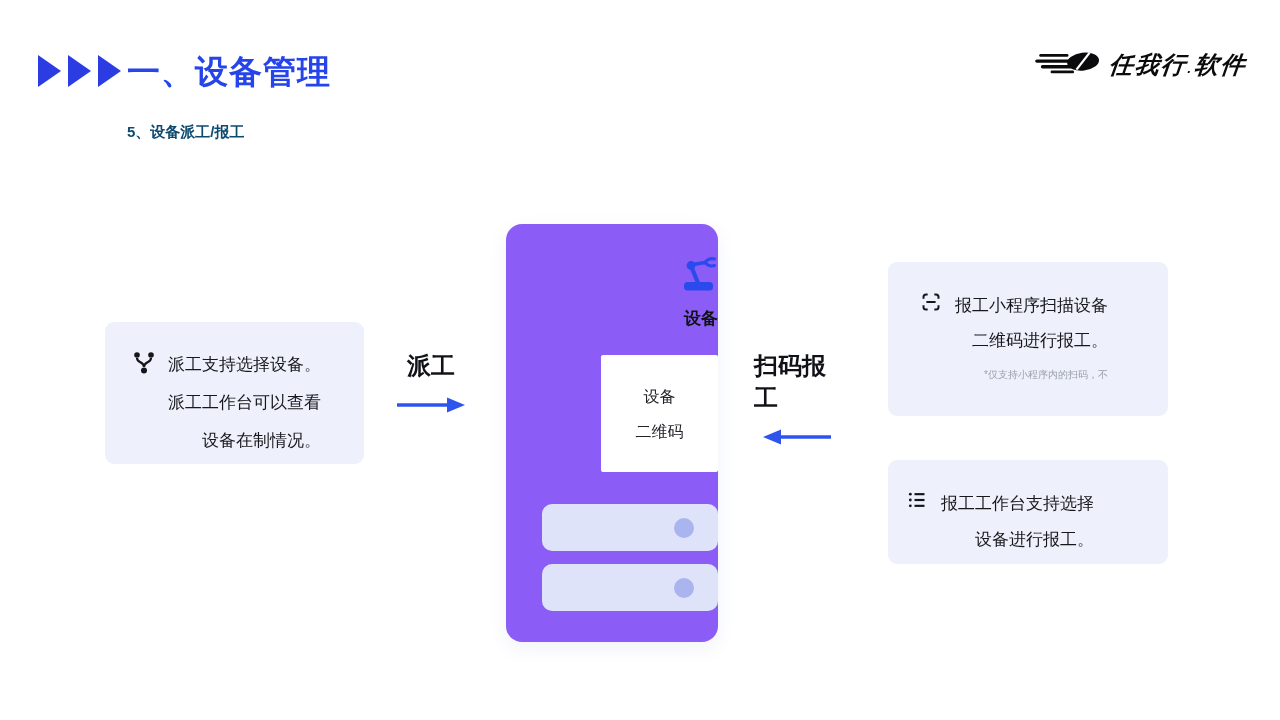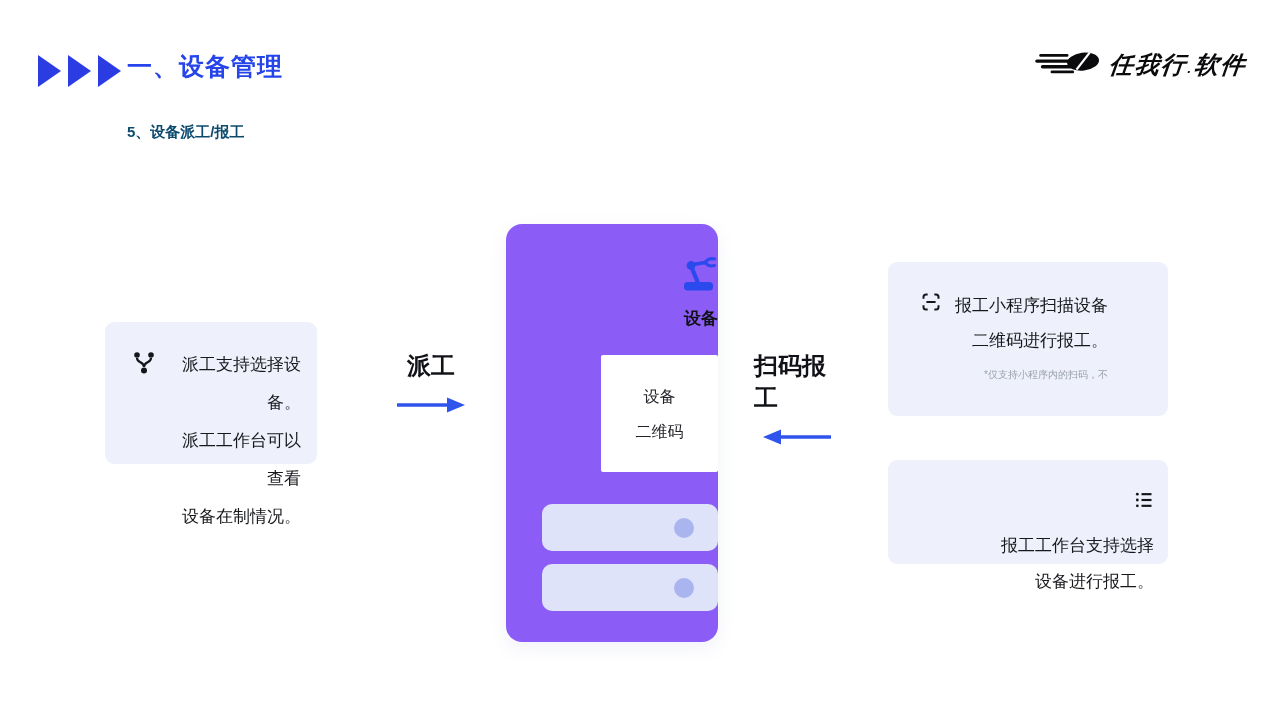--- a/index.html
+++ b/index.html
@@ -7,32 +7,32 @@
     width:1280px;height:720px;position:relative;overflow:hidden;
     background:#ffffff;
     font-family:"Liberation Sans","DejaVu Sans",sans-serif;
     color:#1b1c20;
   }
   .abs{position:absolute;}
 
   
   .tri-row{left:38px;top:55px;display:flex;gap:7px;}
   .tri{width:0;height:0;border-top:16px solid transparent;border-bottom:16px solid transparent;border-left:23px solid #2b3ce2;}
-  .page-title{left:127px;top:50px;font-size:25px;font-weight:bold;color:#2544ea;letter-spacing:1px;}
+  .page-title{left:127px;top:50px;font-size:33px;font-weight:bold;color:#2544ea;letter-spacing:1px;}
   .subtitle{left:127px;top:123px;font-size:15px;font-weight:bold;color:#0c4a6e;}
 
   .logo{top:48px;right:33px;display:flex;align-items:center;gap:8px;}
   .logo-text{font-size:24px;font-weight:900;font-style:italic;color:#0b0b0d;letter-spacing:2px;transform:skewX(-6deg);white-space:nowrap;}
   .logo-dot{font-size:13px;font-weight:900;margin:0 1px;}
 
   
   .panel{background:#eef1fb;border-radius:9px;display:flex;box-sizing:border-box;text-align:right;}
-  .panel-dispatch{left:105px;top:322px;width:212px;height:142px;padding:24px 16px 0 28px;gap:13px;}
+  .panel-dispatch{left:105px;top:322px;width:259px;height:142px;padding:24px 16px 0 28px;gap:13px;}
   .panel-scan{left:888px;top:262px;width:280px;height:154px;padding:26px 14px 0 33px;gap:14px;}
-  .panel-workbench{left:888px;top:460px;width:280px;height:104px;padding:26px 14px 0 25px;gap:14px;flex-direction:column;}
+  .panel-workbench{left:888px;top:460px;width:280px;height:104px;padding:26px 14px 0 19px;gap:14px;}
   .panel .picon{flex:0 0 auto;margin-top:4px;}
   .ptext{font-size:17px;line-height:38px;color:#17181c;}
   .panel-scan .ptext{line-height:35px;}
   .panel-workbench .ptext{line-height:36px;}
   .pnote{font-size:10px;line-height:27px;color:#9aa1ad;margin-top:3px;}
 
   
   .flow{display:flex;flex-direction:column;align-items:center;}
   .flow-dispatch{left:392px;top:350px;width:78px;}
   .flow-scan{left:754px;top:350px;width:86px;}

